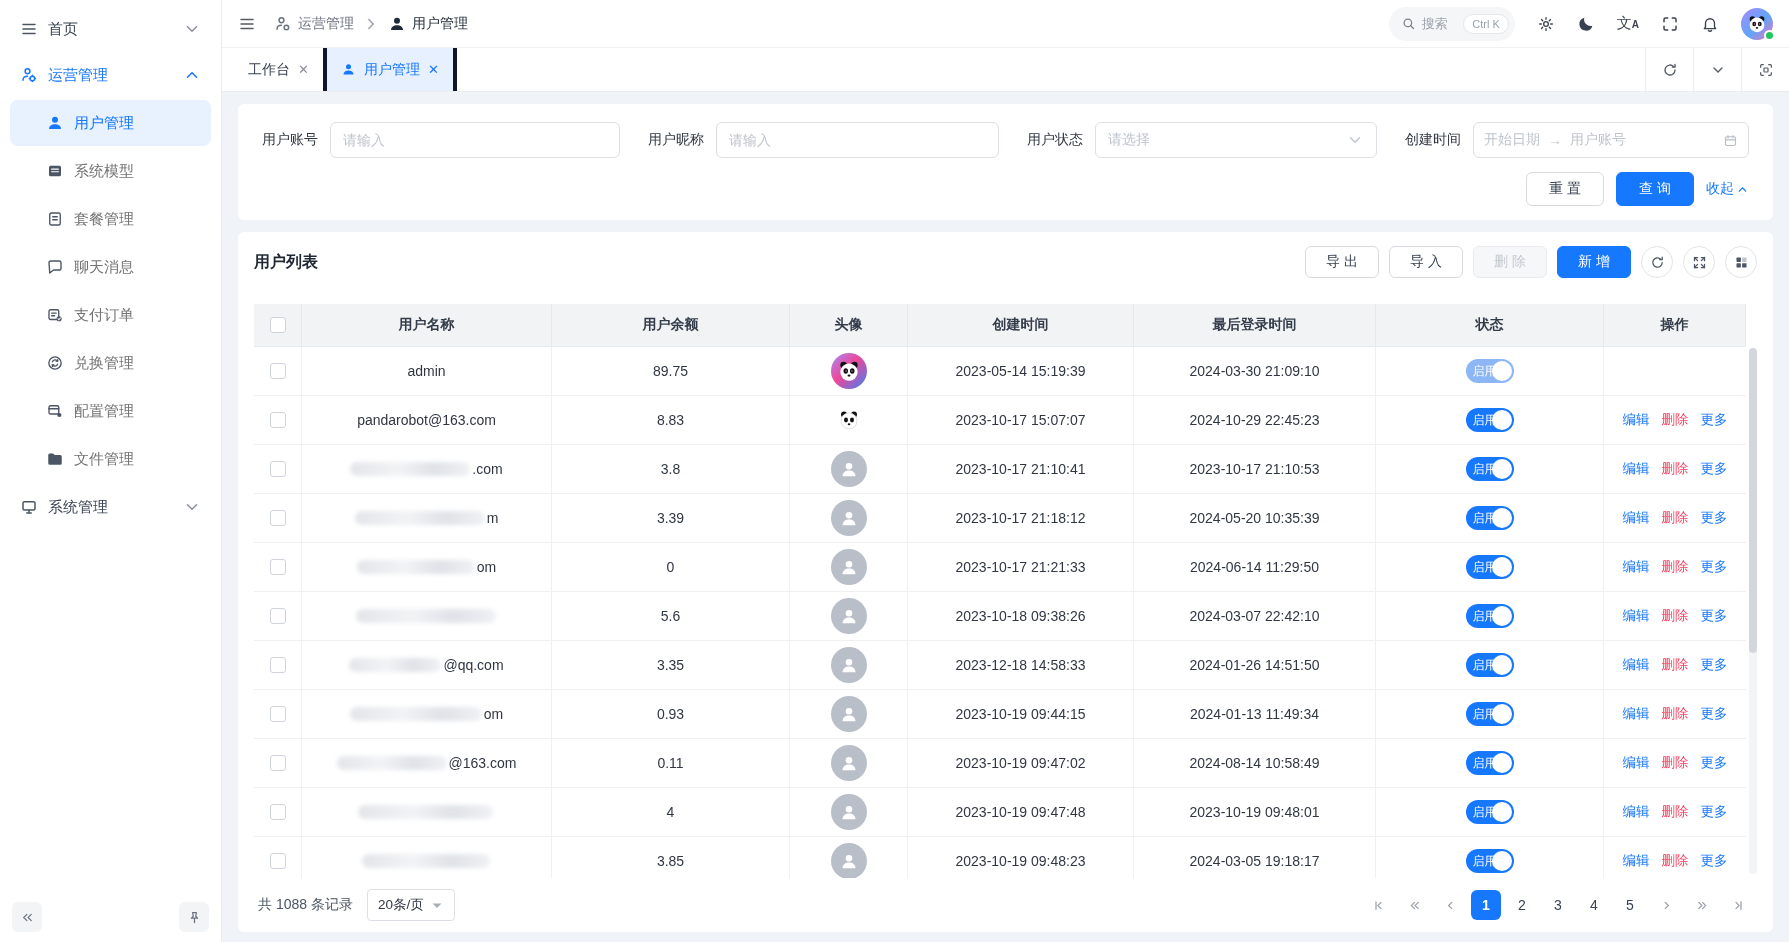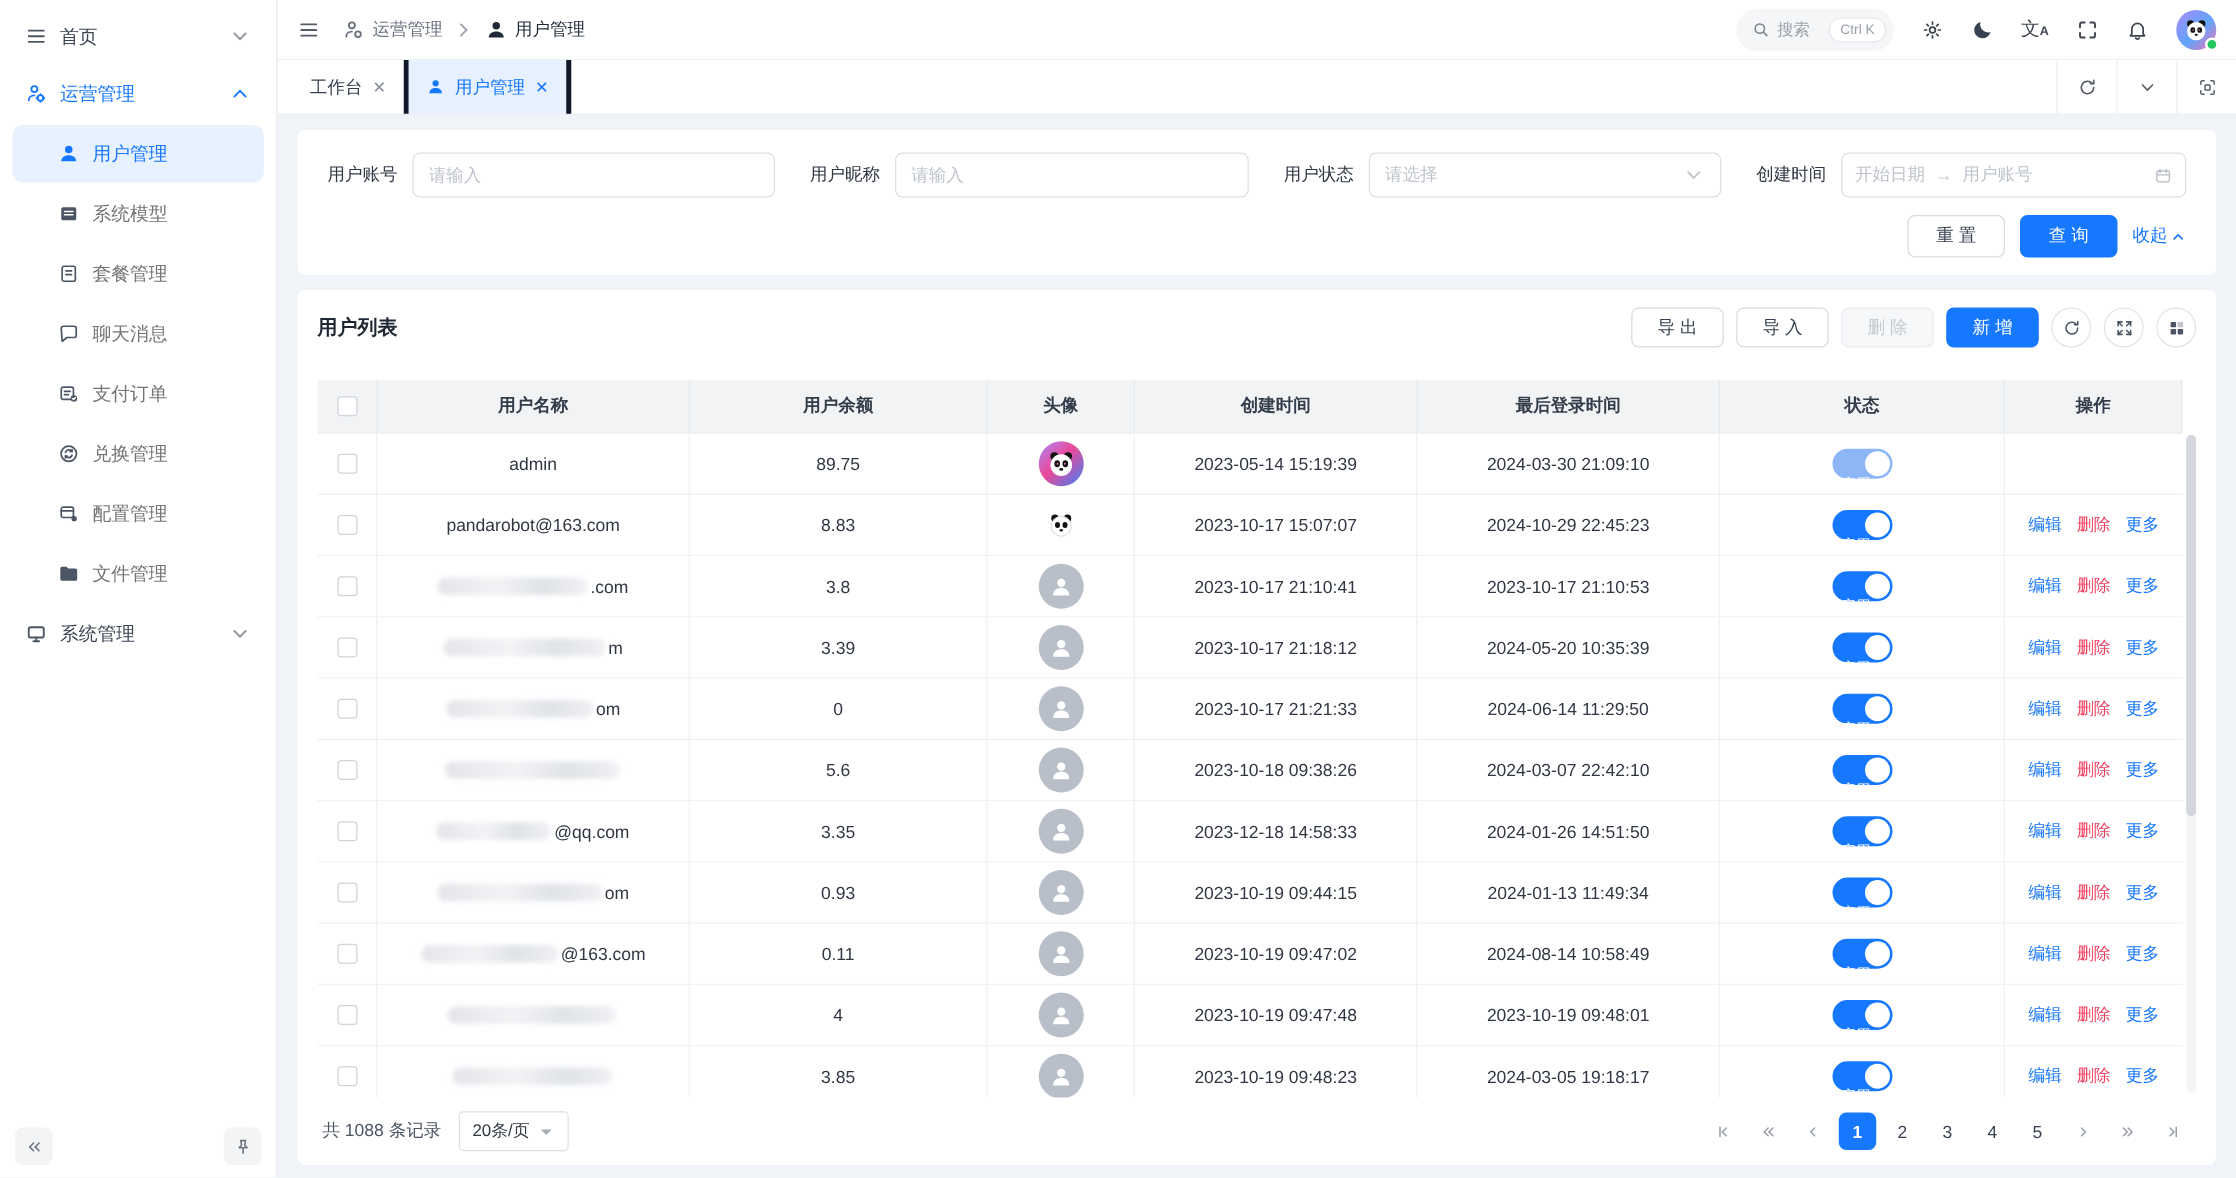--- a/index.html
+++ b/index.html
@@ -129,21 +129,21 @@
   .tcell:last-child { border-right:none; }
   .cb { width:16px; height:16px; border:1px solid #cfd4db; border-radius:3px; background:#fff; cursor:pointer; }
   .blur-bar { height:14px; border-radius:7px; background:linear-gradient(90deg,#e3e5e9,#f2f3f5 40%,#dfe2e7 70%,#f0f1f4);
     filter:blur(2px); display:inline-block; }
   .avatar-cell { width:36px; height:36px; border-radius:50%; display:flex; align-items:center; justify-content:center; }
   .avatar-cell.admin { background:linear-gradient(135deg,#a78bfa,#ec4899 45%,#3b82f6); }
   .avatar-cell.admin svg{ width:26px; height:26px; }
   .avatar-cell.panda { background:#fff; } .avatar-cell.panda svg{ width:24px; height:24px; }
   .avatar-cell.default { background:#b9bfc9; } .avatar-cell.default svg{ width:22px; height:22px; }
   .toggle { width:48px; height:24px; border-radius:12px; background:#1677ff; position:relative; cursor:pointer; }
-  .toggle .t-label { position:absolute; left:7px; top:16px; line-height:24px; font-size:12px; color:#fff; }
+  .toggle .t-label { position:absolute; left:7px; top:0; line-height:24px; font-size:12px; color:#fff; }
   .toggle .knob { position:absolute; right:2px; top:2px; width:20px; height:20px; border-radius:50%; background:#fff; }
   .toggle.light { background:#8cb6f6; }
   .act-link { font-size:13.5px; cursor:pointer; margin:0 6px; color:#1677ff; white-space:nowrap; }
   .act-link.danger { color:#f43f5e; }
   .vscroll { position:absolute; top:44px; right:0; width:8px; bottom:4px; background:#f3f4f6; border-radius:4px; }
   .vscroll .thumb { position:absolute; top:0; left:0; width:8px; height:58%; background:#d3d7dd; border-radius:4px; }
 
   
   .pager { height:54px; display:flex; align-items:center; padding:0 4px; }
   .total-text { font-size:14px; color:#4b5563; margin-right:14px; }

